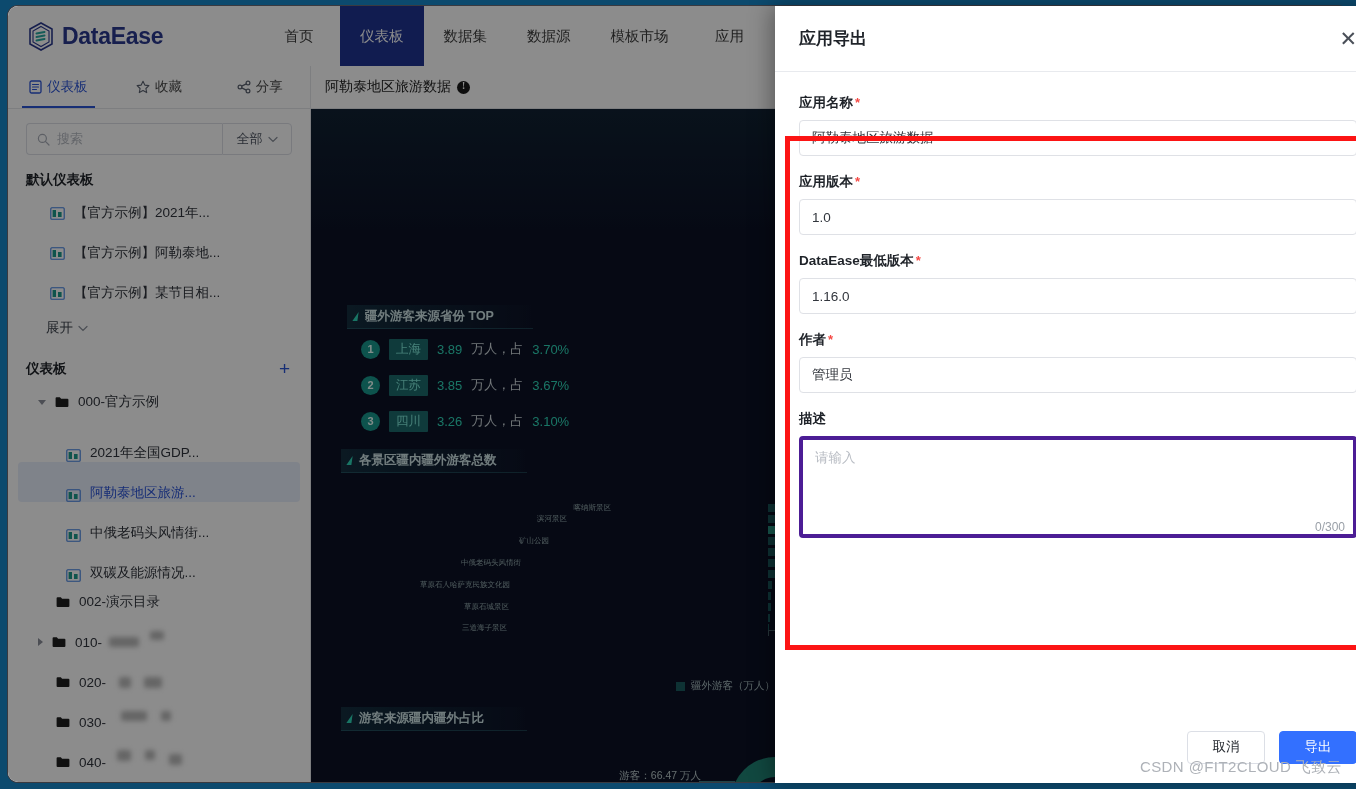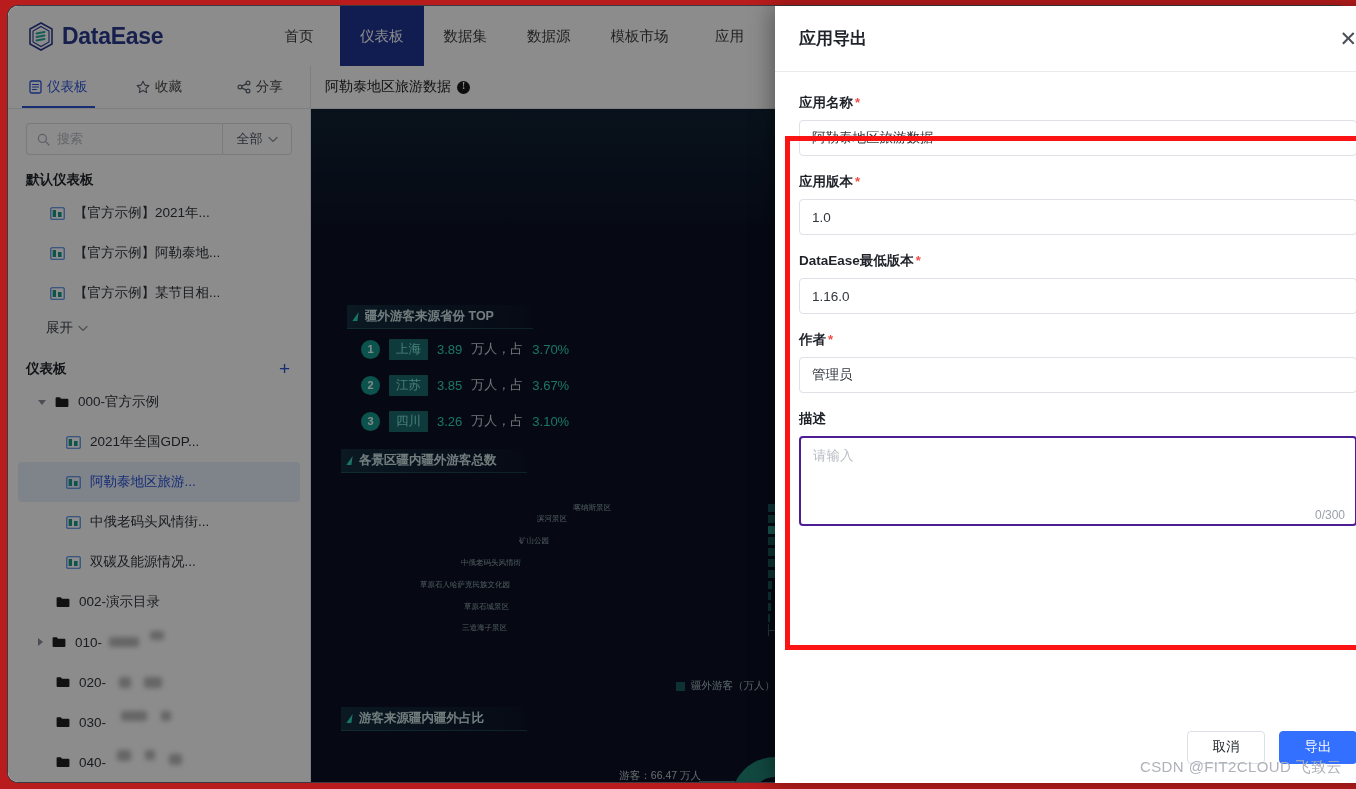--- a/index.html
+++ b/index.html
@@ -3,21 +3,21 @@
 <meta charset="utf-8">
 <style>
   * { box-sizing: border-box; margin: 0; padding: 0; }
   html, body {
     width: 1356px; height: 789px; overflow: hidden;
     font-family: "Liberation Sans", "DejaVu Sans", sans-serif;
     background: #16161d;
   }
   #root {
     position: relative; width: 1356px; height: 789px;
-    background: #b91c1c; overflow: hidden;
+    background: #0c4a6e; overflow: hidden;
   }
 
   
   #app-window {
     position: absolute; left: 8px; top: 6px;
     width: 1340px; height: 776px;
     background: #f5f6f8;
     border-radius: 10px; overflow: hidden;
     box-shadow: 0 0 0 1px #3a3a40;
   }
@@ -100,21 +100,21 @@
   .tree-item {
     display: flex; align-items: center; gap: 9px;
     height: 40px; font-size: 13.5px; color: #30343c;
     padding-right: 12px; cursor: pointer; border-radius: 4px;
     margin: 0 10px;
   }
   .tree-item.selected { background: #e8eefc; color: #2b54d6; }
   .tree-item .lbl { overflow: hidden; white-space: nowrap; text-overflow: ellipsis; }
   .ind-1 { padding-left: 32px; }
   .ind-2 { padding-left: 20px; }
-  .ind-3 { padding-left: 48px; }
+  .ind-3 { padding-left: 48px; align-items: flex-end; }
   .expand-row {
     display: flex; align-items: center; gap: 5px; font-size: 13.5px;
     color: #3d434d; padding-left: 38px; height: 30px; cursor: pointer;
   }
   .caret { width: 0; height: 0; flex: none; }
   .caret-down { border-left: 4px solid transparent; border-right: 4px solid transparent; border-top: 5px solid #8a8f99; }
   .caret-right { border-top: 4px solid transparent; border-bottom: 4px solid transparent; border-left: 5px solid #8a8f99; }
   .caret-space { width: 9px; flex: none; }
   .blurchip { display: inline-block; background: #b9b9b9; border-radius: 2px; filter: blur(2.4px); vertical-align: middle; }
 
@@ -235,21 +235,21 @@
   .flabel { font-size: 13.5px; font-weight: bold; color: #1f2329; margin-bottom: 8px; }
   .flabel .req { color: #f54a45; margin-left: 2px; font-size: 13px; }
   .finput {
     width: 100%; height: 36px; border: 1px solid #dfe1e6; border-radius: 4px;
     padding: 0 12px; font-size: 13.5px; color: #32363d;
     font-family: "Liberation Sans", "DejaVu Sans", sans-serif; background: #fff;
   }
   .finput::placeholder { color: #b9bdc4; }
   .tawrap { position: relative; }
   .fta {
-    width: 100%; height: 90px; border: 2px solid #4c1d95; border-radius: 4px;
+    width: 100%; height: 102px; border: 4px solid #4c1d95; border-radius: 4px;
     padding: 9px 12px; font-size: 13.5px; color: #32363d; resize: none;
     font-family: "Liberation Sans", "DejaVu Sans", sans-serif; background: #fff;
   }
   .fta::placeholder { color: #b9bdc4; }
   .counter { position: absolute; right: 12px; bottom: 8px; font-size: 12px; color: #9aa0a8; }
   #modalFooter {
     height: 72px; flex: none; display: flex; align-items: center;
     justify-content: flex-end; gap: 14px; padding: 0 24px 0 24px;
   }
   .btn {

